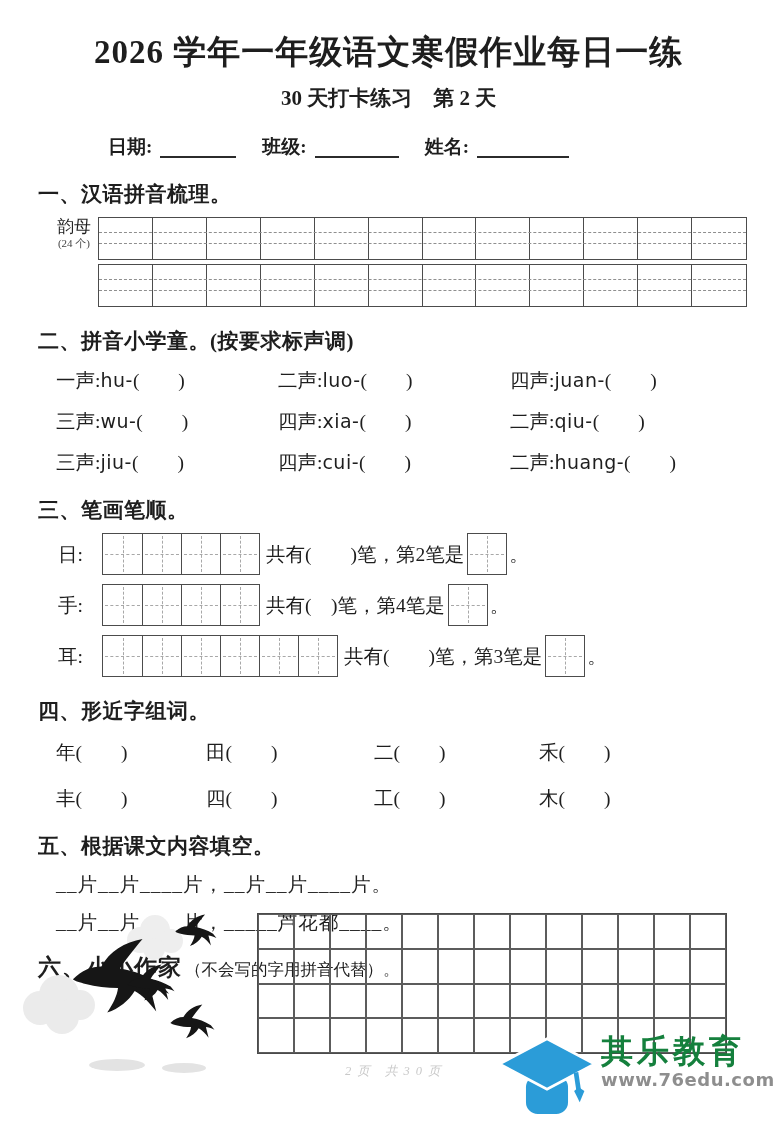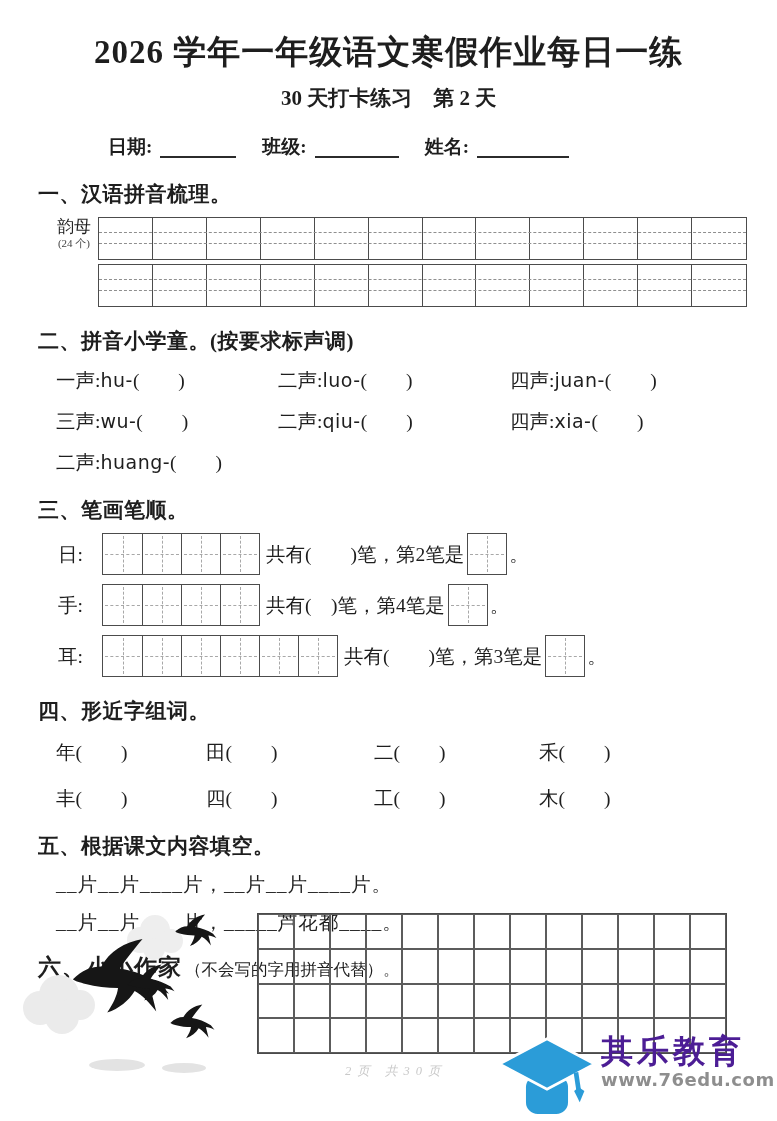--- a/index.html
+++ b/index.html
@@ -120,22 +120,24 @@
         </div>
     </div>
   </div>
 
   <div class="sec-h">二、拼音小学童。(按要求标声调)</div>
   <div class="s2-grid">
     <div class="s2-item"><span>一声:</span><span class="py">hu-</span><span>(　　)</span></div>
     <div class="s2-item"><span>二声:</span><span class="py">luo-</span><span>(　　)</span></div>
     <div class="s2-item"><span>四声:</span><span class="py">juan-</span><span>(　　)</span></div>
     <div class="s2-item"><span>三声:</span><span class="py">wu-</span><span>(　　)</span></div>
+    <div class="s2-item"><span>四声:</span><span class="py">xia-</span><span>(　　)</span></div>
     <div class="s2-item"><span>二声:</span><span class="py">qiu-</span><span>(　　)</span></div>
-    <div class="s2-item"><span>四声:</span><span class="py">xia-</span><span>(　　)</span></div>
+    <div class="s2-item"><span>三声:</span><span class="py">jiu-</span><span>(　　)</span></div>
+    <div class="s2-item"><span>四声:</span><span class="py">cui-</span><span>(　　)</span></div>
     <div class="s2-item"><span>二声:</span><span class="py">huang-</span><span>(　　)</span></div>
   </div>
 
   <div class="sec-h">三、笔画笔顺。</div>
   <div class="s3-rows">
     <div class="s3-row">
       <span class="s3-char">日:</span>
       <div class="stroke-grid">
           <div class="tian"></div>
           <div class="tian"></div>
@@ -285,19 +287,19 @@
     <div class="page-info">2页 共30页</div>
 
     <div class="logo">
       <svg width="104" height="86" viewBox="0 0 110 92" xmlns="http://www.w3.org/2000/svg">
         <rect x="31" y="42" width="48" height="44" rx="14" fill="#2B9CD8" stroke="#ffffff" stroke-width="3"></rect>
         <polygon points="55,4 106,31 55,58 4,31" fill="#2B9CD8" stroke="#ffffff" stroke-width="3"></polygon>
         <path d="M86,40 L89,60" stroke="#2B9CD8" stroke-width="5" fill="none"></path>
         <path d="M84,60 l5,-4 6,4 -5,12 z" fill="#2B9CD8"></path>
       </svg>
       <div class="logo-txt">
-        <div class="brand" style="color: #4c1d95;">其乐教育</div>
+        <div class="brand" style="color: #15803d;">其乐教育</div>
         <div class="website" style="color: rgb(142, 142, 142);">www.76edu.com</div>
       </div>
     </div>
   </div>
 
 </div>
 
 </body></html>

